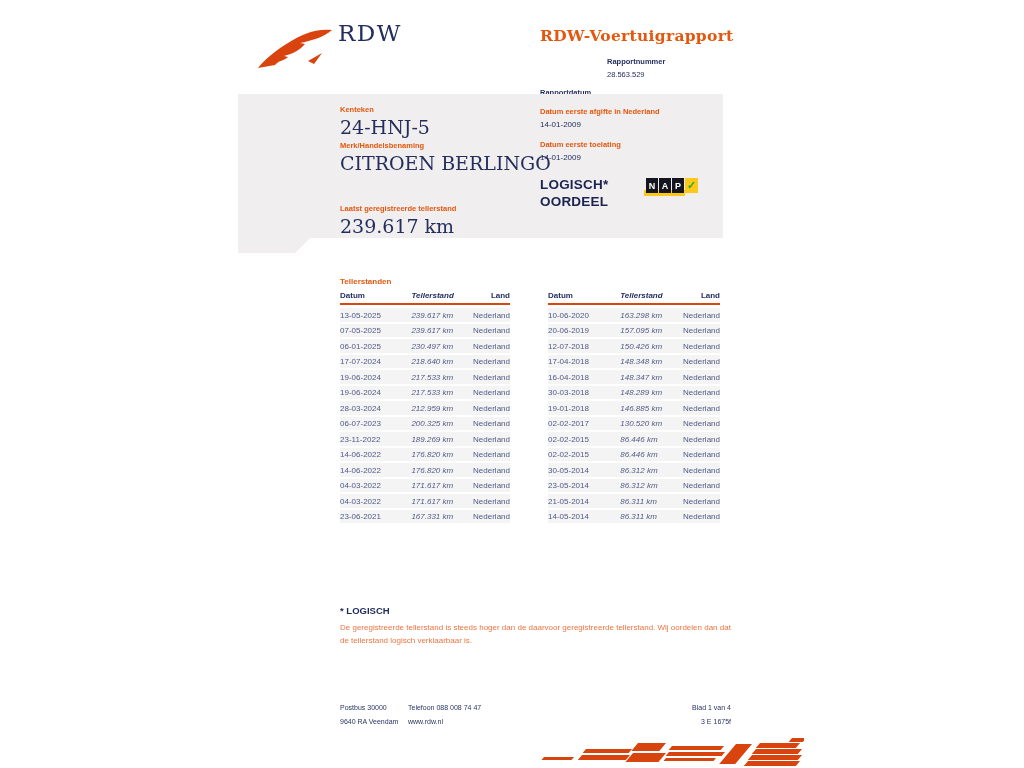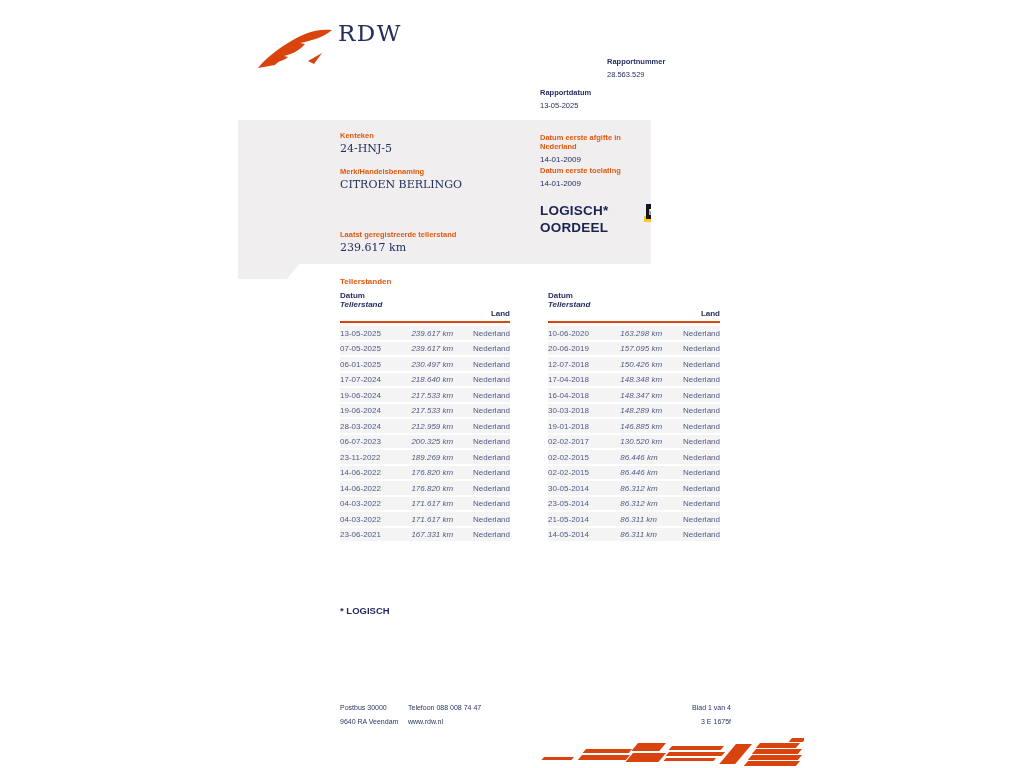--- a/index.html
+++ b/index.html
@@ -9,45 +9,45 @@
   
   .logo-wing { position:absolute; left:256px; top:27px; width:78px; height:44px; }
   .logo-text { position:absolute; left:338px; top:20px; font-family:"DejaVu Serif", serif; font-size:23px; color:#232e5c; letter-spacing:1.5px; }
   .doc-title { position:absolute; left:540px; top:26px; font-family:"DejaVu Serif", serif; font-weight:bold; font-size:15.5px; color:#e4570e; letter-spacing:0.3px; }
   .hdr-field { position:absolute; top:57px; color:#1f2a5a; }
   .hdr-field .lbl { font-weight:bold; font-size:7.5px; display:block; }
   .hdr-field .val { font-size:7.5px; display:block; margin-top:4px; }
   .hdr-field.f1 { left:540px;margin-top:31px; } .hdr-field.f2 { left:607px; }
 
   
-  .vbox { position:absolute; left:238px; top:120px; width:413px; height:159px; background:#f0eeee;
+  .vbox { position:absolute; left:238px; top:94px; width:485px; height:159px; background:#f0eeee;
           clip-path:polygon(0 0, 100% 0, 100% 90.6%, 14.9% 90.6%, 11.8% 100%, 0 100%); }
   .fld { position:absolute; }
   .fld .olbl { font-size:7.5px; font-weight:bold; color:#e4570e; display:block; }
-  .fld .bigval { font-family:"DejaVu Serif", serif; font-size:11px; color:#232e5c; display:block; margin-top:2px; }
+  .fld .bigval { font-family:"DejaVu Serif", serif; font-size:19px; color:#232e5c; display:block; margin-top:2px; }
   .fld .smval { font-size:8px; color:#232e5c; display:block; margin-top:4px; }
   .f-kenteken { left:102px; top:11px; }
   .f-merk { left:102px; top:47px; }
   .f-teller { left:102px; top:110px; }
   .f-afgifte { left:302px; top:13px; }
   .f-toelating { left:302px; top:46px; }
   .oordeel { position:absolute; left:302px; top:82px; font-size:13.5px; font-weight:bold; color:#1b2450; line-height:17px; letter-spacing:0.2px; }
   .nap { position:absolute; left:408px; top:84px; width:50px; height:22px; }
   .nap-yellowbar { position:absolute; left:-2px; top:12px; width:41px; height:6px; background:#fbc917; }
   .nap-boxes { position:absolute; left:0; top:0; display:flex; gap:1px; }
   .nap-letter { width:12px; height:15px; background:#15151f; color:#fff; font-size:9px; font-weight:bold; display:flex; align-items:center; justify-content:center; }
   .nap-check { width:13px; height:15px; background:#fbc917; color:#3aa43c; font-size:11px; font-weight:bold; display:flex; align-items:center; justify-content:center; }
 
   
   .tbl-title { position:absolute; left:340px; top:277px; font-size:8px; font-weight:bold; color:#e4570e; }
   .tbl { position:absolute; top:291px; }
   .tbl.left { left:340px; width:170px; }
   .tbl.right { left:548px; width:172px; }
   .trow { display:flex; font-size:8px; }
-  .thead { color:#1f2a5a; font-weight:bold; padding-bottom:3px; border-bottom:2px solid #d8480e; margin-bottom:3px;flex-direction:column; }
+  .thead { color:#1f2a5a; font-weight:bold; padding-bottom:3px; border-bottom:2px solid #d8480e; margin-bottom:3px; }
   .tdata { color:#4d5a85; background:#f5f4f4; padding:2.5px 0 2px 0; margin-bottom:2px; }
   .c1 { width:42%; text-align:left; }
   .c2 { width:33%; text-align:left;font-style:italic; }
   .c3 { flex:1; text-align:right; }
 
   
   .fn-title { position:absolute; left:340px; top:605px; font-size:9.5px; font-weight:bold; color:#1f2a5a; }
   .fn-text { position:absolute; left:340px; top:621px; width:392px; font-size:8px; line-height:13px; color:#ed7440; }
 
   
@@ -64,20 +64,21 @@
 </head>
 <body>
 
 <div class="page">
 
   <svg class="logo-wing" viewBox="0 0 78 44">
     <path fill="#d8430e" d="M76,3 C60,1 44,8 32,16 C20,23 8,33 2,41 L19,38 C23,33 28,34 32,30 L28,29 C37,27 45,22 49,17 L44,16 C55,14 68,10 76,3 Z"></path>
     <path fill="#d8430e" d="M52,34 L66,26 L58,37 Z"></path>
   </svg>
   <div class="logo-text">RDW</div>
+  <div class="doc-title">RDW-Voertuigrapport</div>
 
   <div class="hdr-field f1">
     <span class="lbl">Rapportdatum</span>
     <span class="val">13-05-2025</span>
   </div>
   <div class="hdr-field f2">
     <span class="lbl">Rapportnummer</span>
     <span class="val">28.563.529</span>
   </div>
 
@@ -273,20 +274,21 @@
         </div>
         <div class="trow tdata">
           <span class="c1">14-05-2014</span>
           <span class="c2">86.311 km</span>
           <span class="c3">Nederland</span>
         </div>
       </div>
   </div>
 
   <div class="fn-title">* LOGISCH</div>
+  <div class="fn-text">De geregistreerde tellerstand is steeds hoger dan de daarvoor geregistreerde tellerstand. Wij oordelen dan dat de tellerstand logisch verklaarbaar is.</div>
 
   <div class="ft col1">
     <span>Postbus 30000</span>
     <span>9640 RA Veendam</span>
   </div>
   <div class="ft col2">
     <span>Telefoon 088 008 74 47</span>
     <span>www.rdw.nl</span>
   </div>
   <div class="ft col3">

